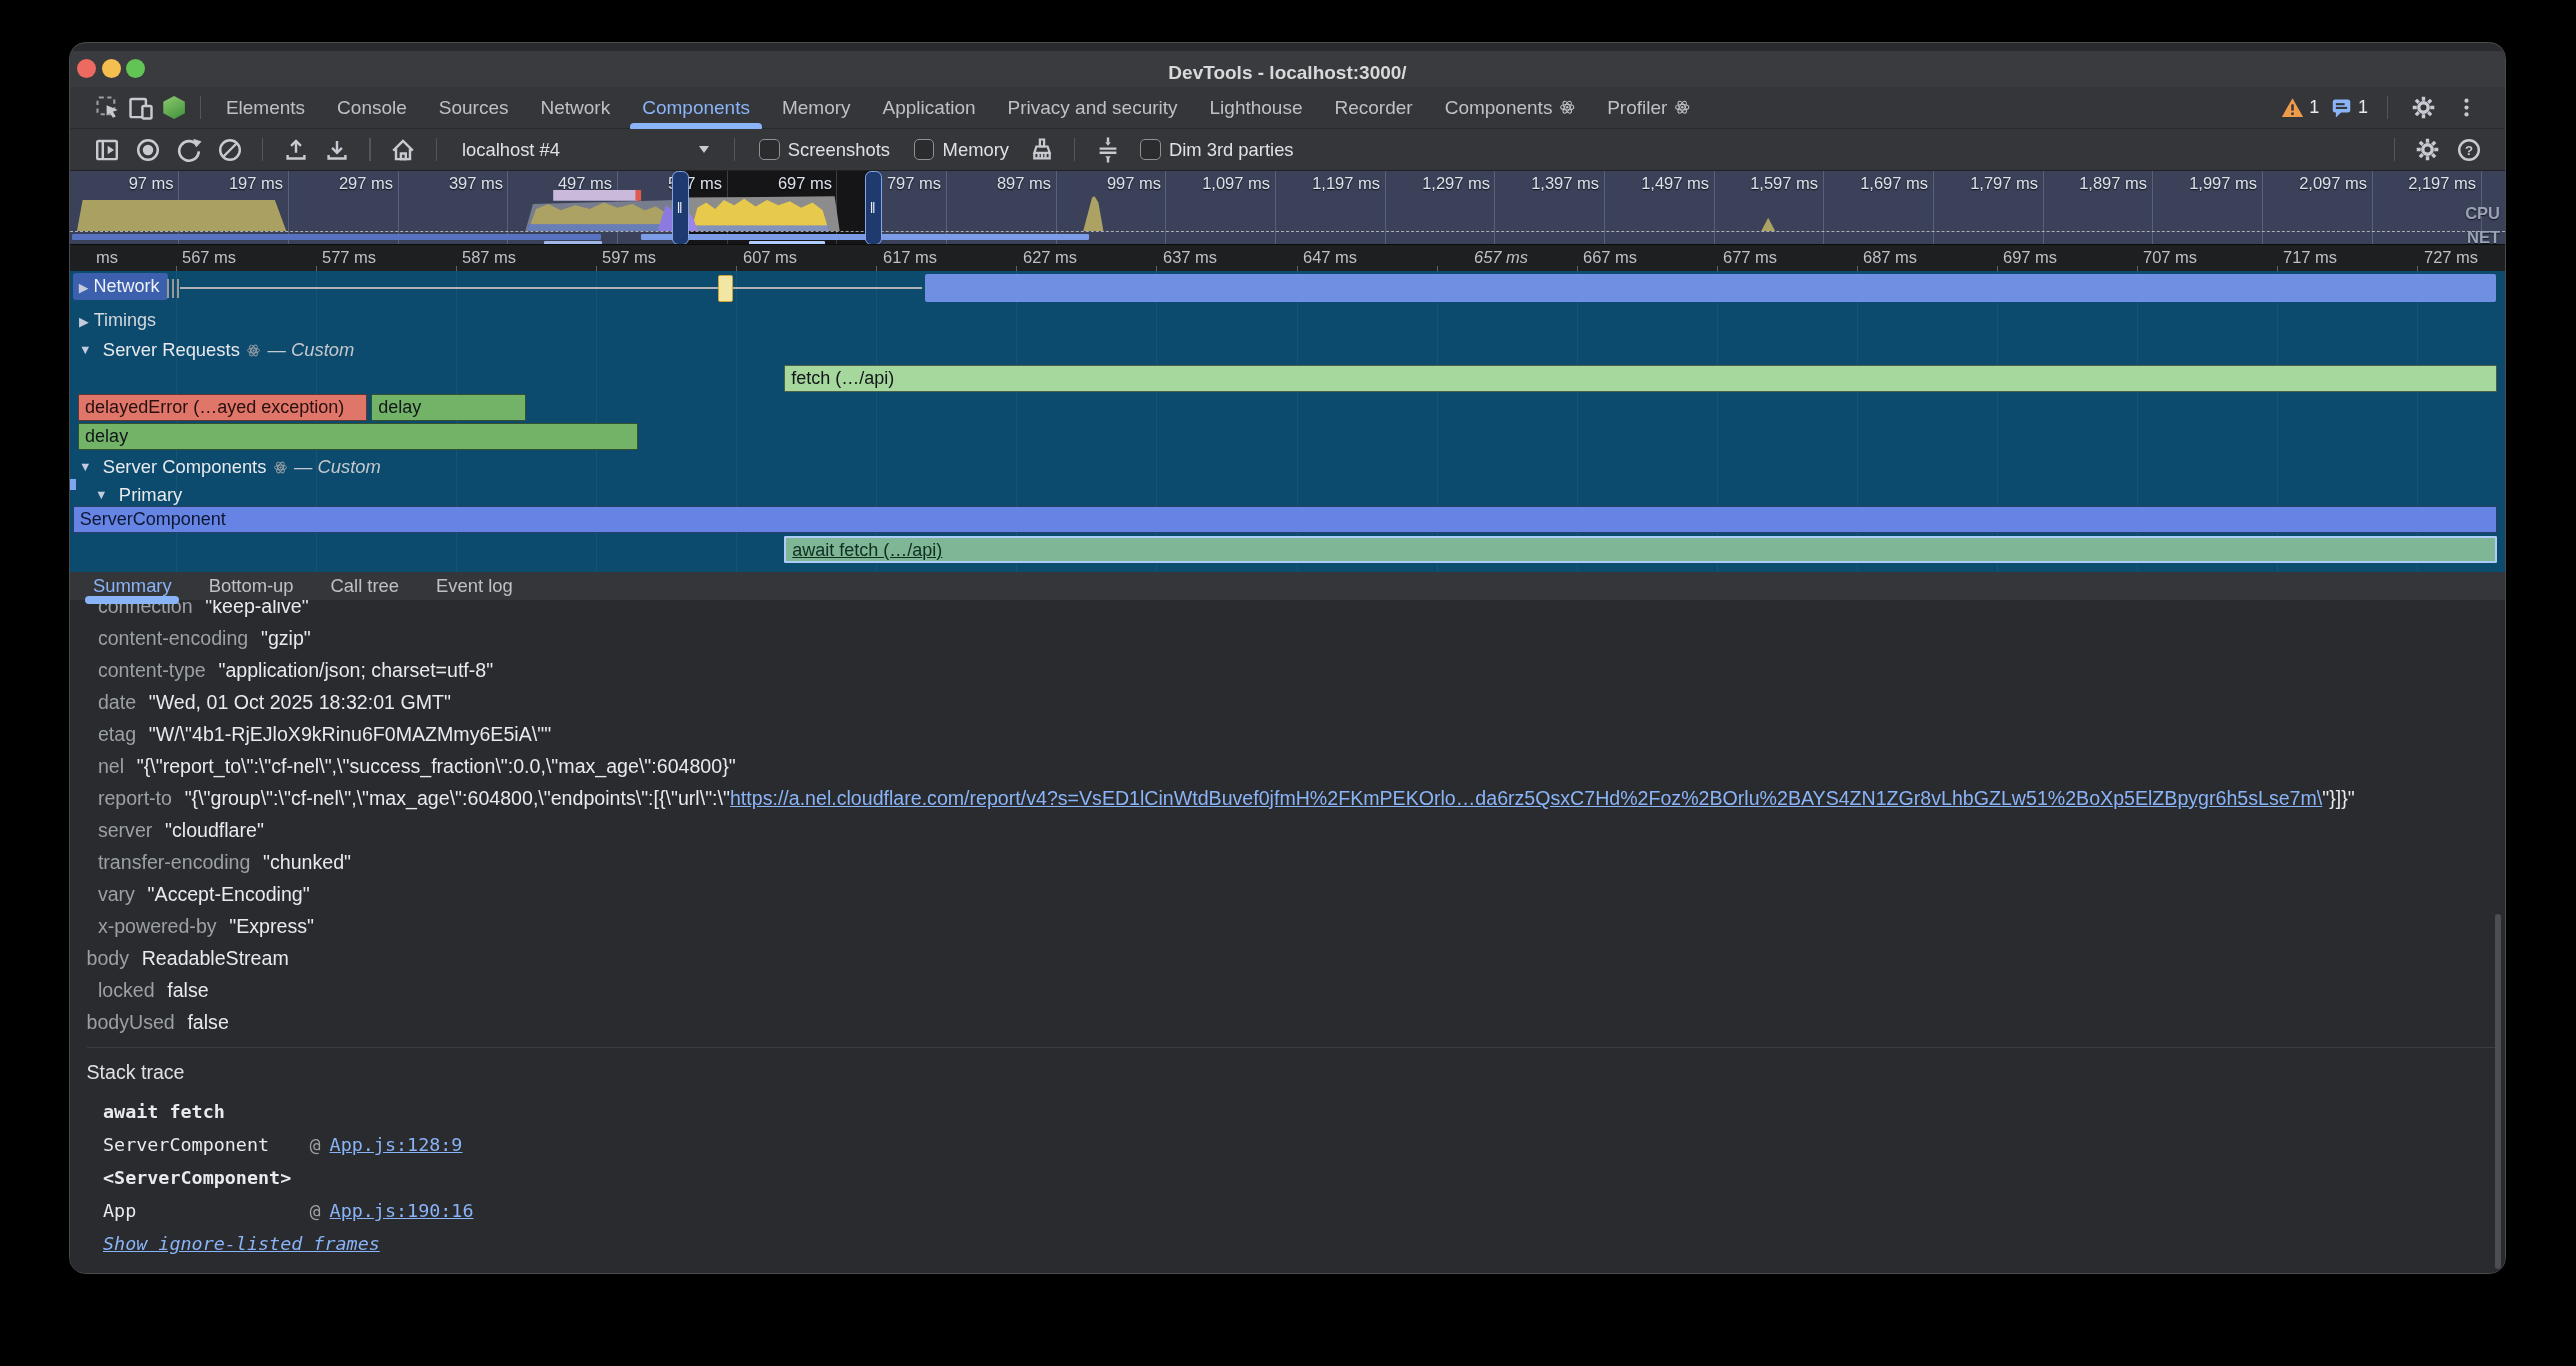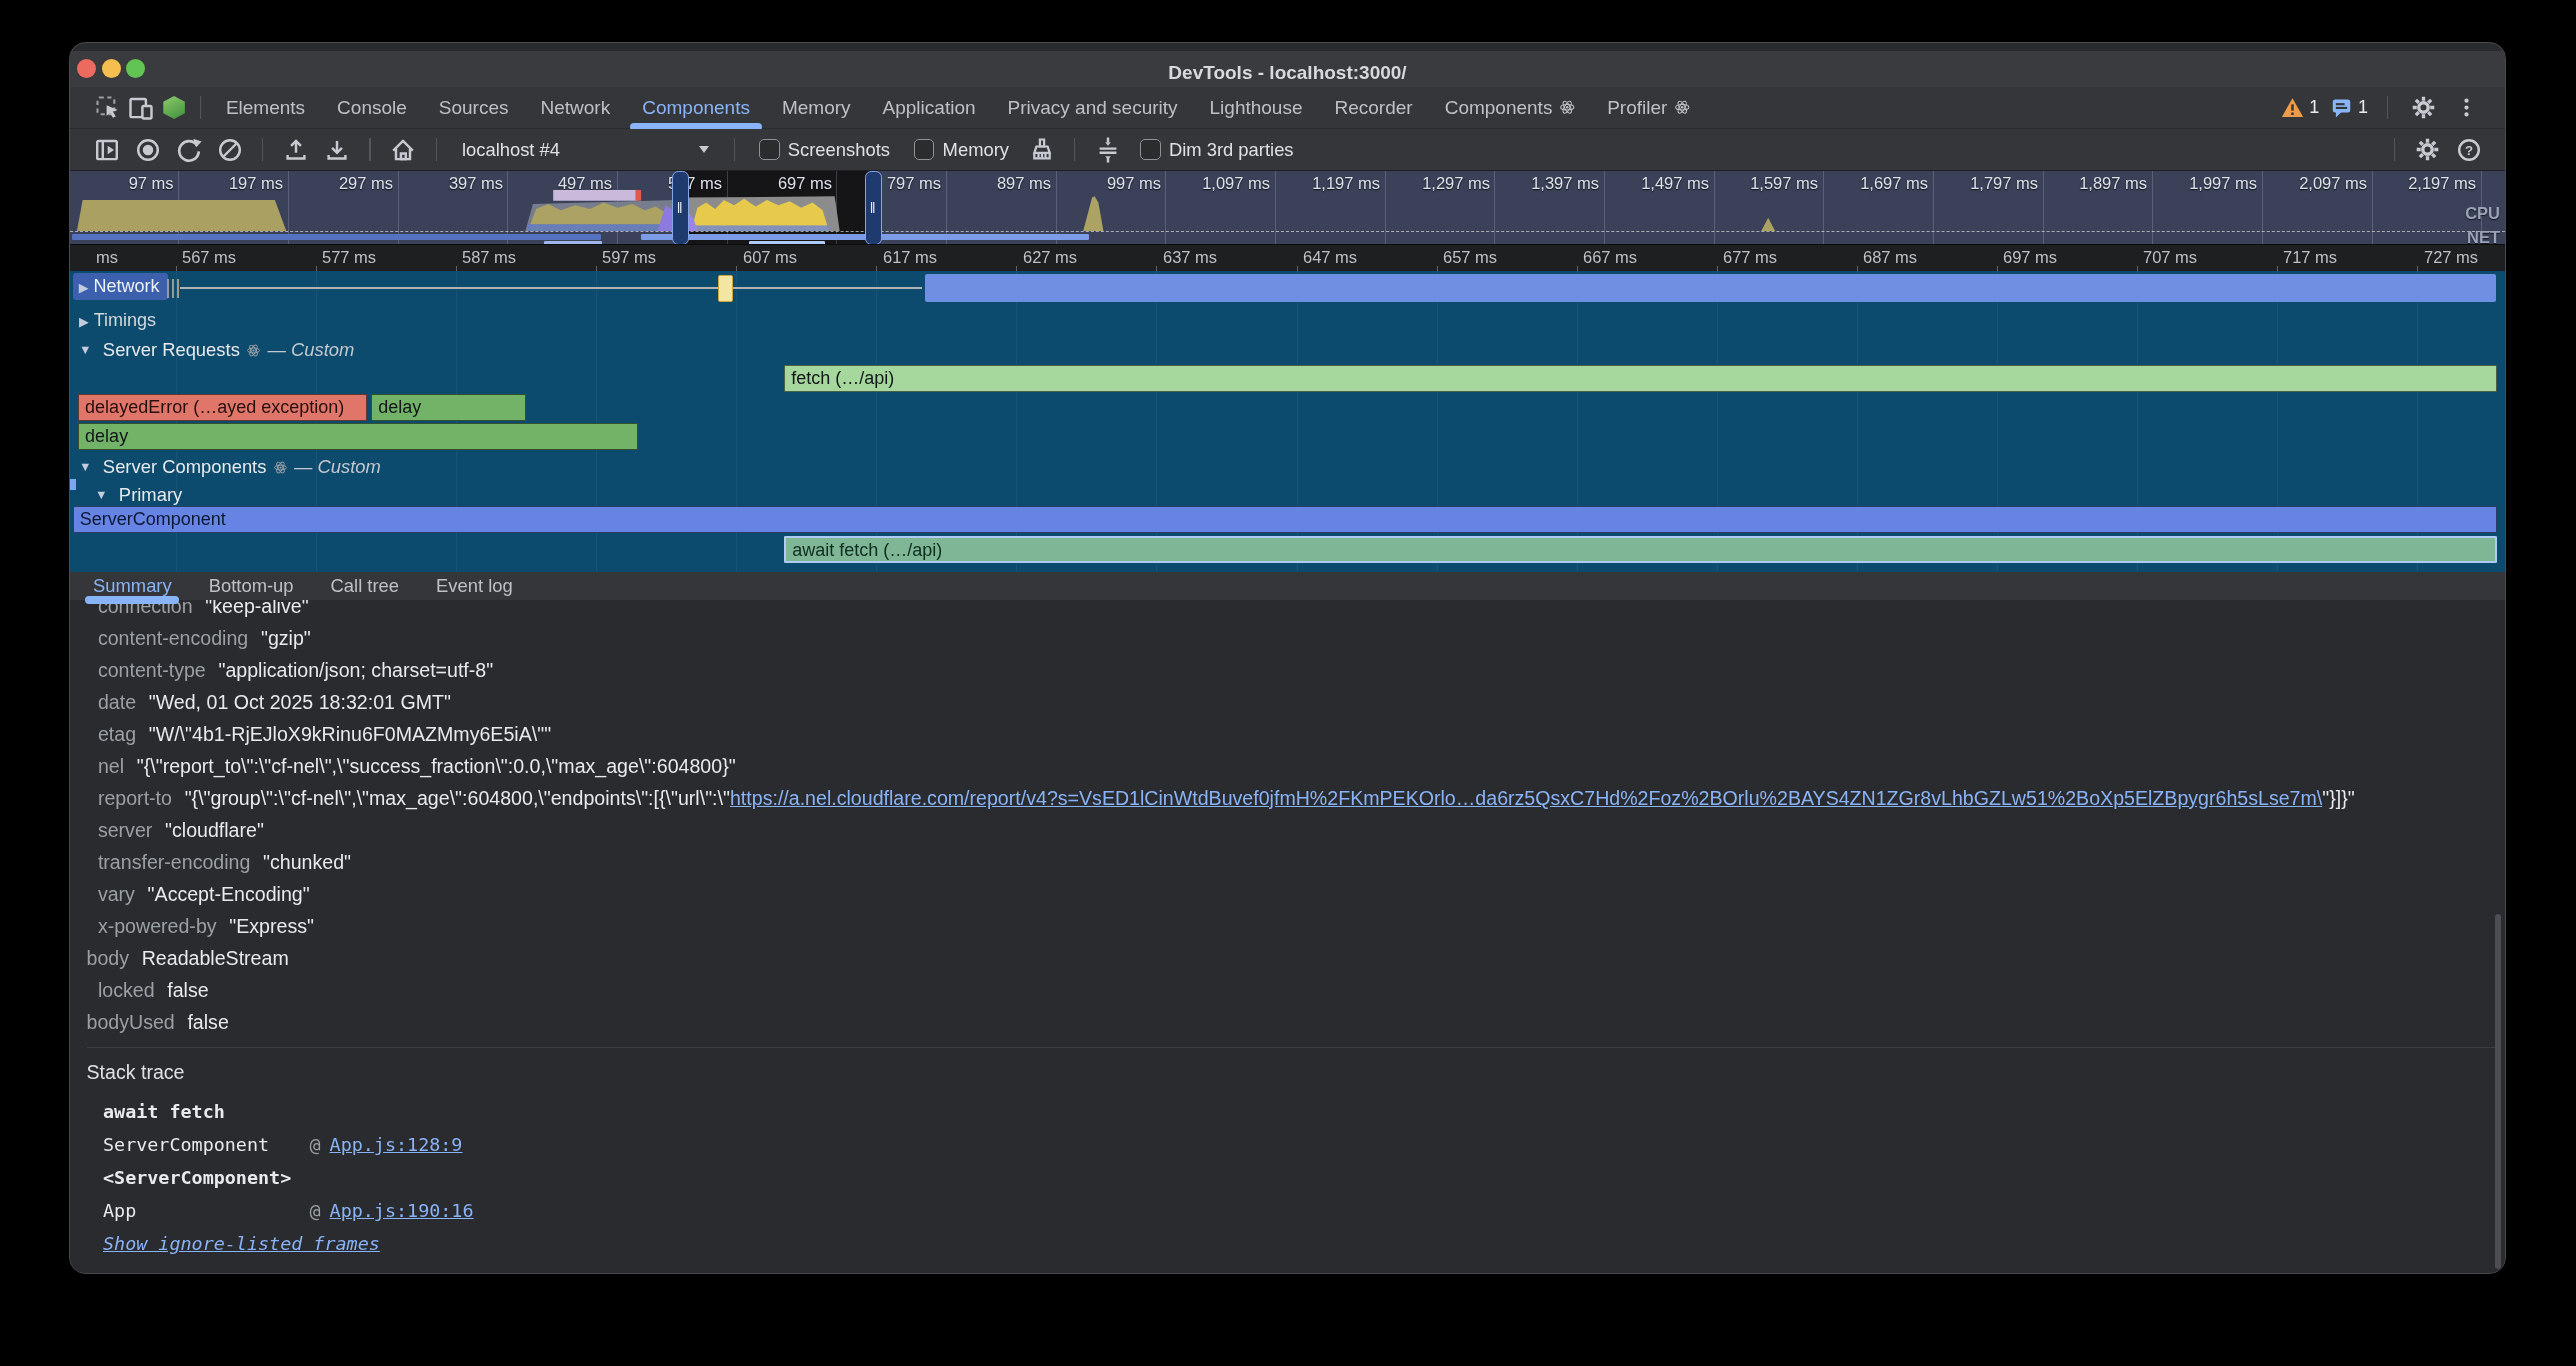--- a/index.html
+++ b/index.html
@@ -434,21 +434,21 @@
         <div class="rlab" style="left: 673px;">607 ms</div>
         <div class="rtick" style="left: 666px;"></div>
         <div class="rlab" style="left: 813px;">617 ms</div>
         <div class="rtick" style="left: 806px;"></div>
         <div class="rlab" style="left: 953px;">627 ms</div>
         <div class="rtick" style="left: 946px;"></div>
         <div class="rlab" style="left: 1093px;">637 ms</div>
         <div class="rtick" style="left: 1086px;"></div>
         <div class="rlab" style="left: 1233px;">647 ms</div>
         <div class="rtick" style="left: 1227px;"></div>
-        <div class="rlab" style="left: 1373px;">657 ms</div>
+        <div class="rlab" style="left: 1404px; font-style: italic;">657 ms</div>
         <div class="rtick" style="left: 1367px;"></div>
         <div class="rlab" style="left: 1513px;">667 ms</div>
         <div class="rtick" style="left: 1507px;"></div>
         <div class="rlab" style="left: 1653px;">677 ms</div>
         <div class="rtick" style="left: 1647px;"></div>
         <div class="rlab" style="left: 1793px;">687 ms</div>
         <div class="rtick" style="left: 1787px;"></div>
         <div class="rlab" style="left: 1933px;">697 ms</div>
         <div class="rtick" style="left: 1927px;"></div>
         <div class="rlab" style="left: 2073px;">707 ms</div>
@@ -529,21 +529,21 @@
     </div>
     <div class="btick" style="top:208px;"></div>
     <div class="sect" style="left:25px;top:213px;">
       <span class="twist">▼</span>
       <span>Primary</span>
     </div>
     <div class="flamerow" style="top:235px;">
           <div class="fbar c-blue" style="left: 2.5px; width: 2424px;">ServerComponent</div>
         </div>
     <div class="flamerow" style="top:265px;">
-          <div class="fbar c-selected" style="left: 714px; width: 1713px;">await fetch (…/api)</div>
+          <div class="fbar c-selected" style="left: 714px; width: 1713px; text-decoration: underline;">await fetch (…/api)</div>
         </div>
   </div>
 
   <div class="btabs">
     <div class="btab sel">Summary</div>
     <div class="btab">Bottom-up</div>
     <div class="btab">Call tree</div>
     <div class="btab">Event log</div>
   </div>
 

